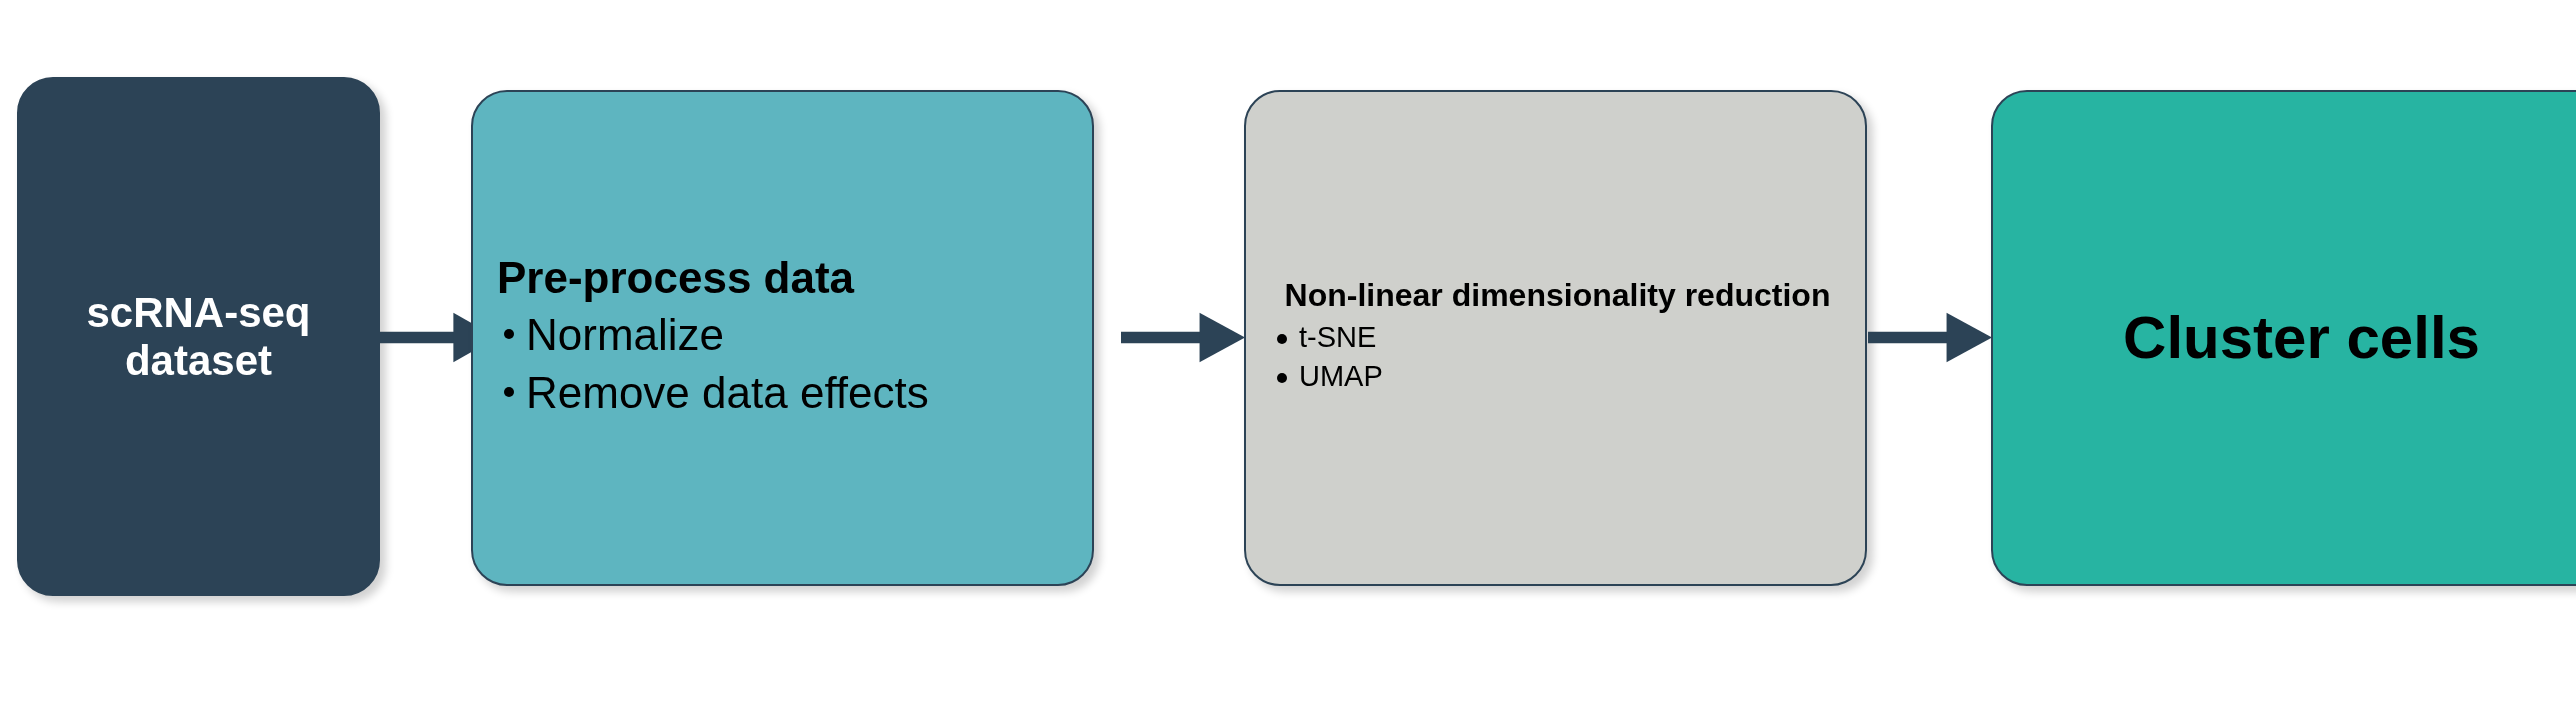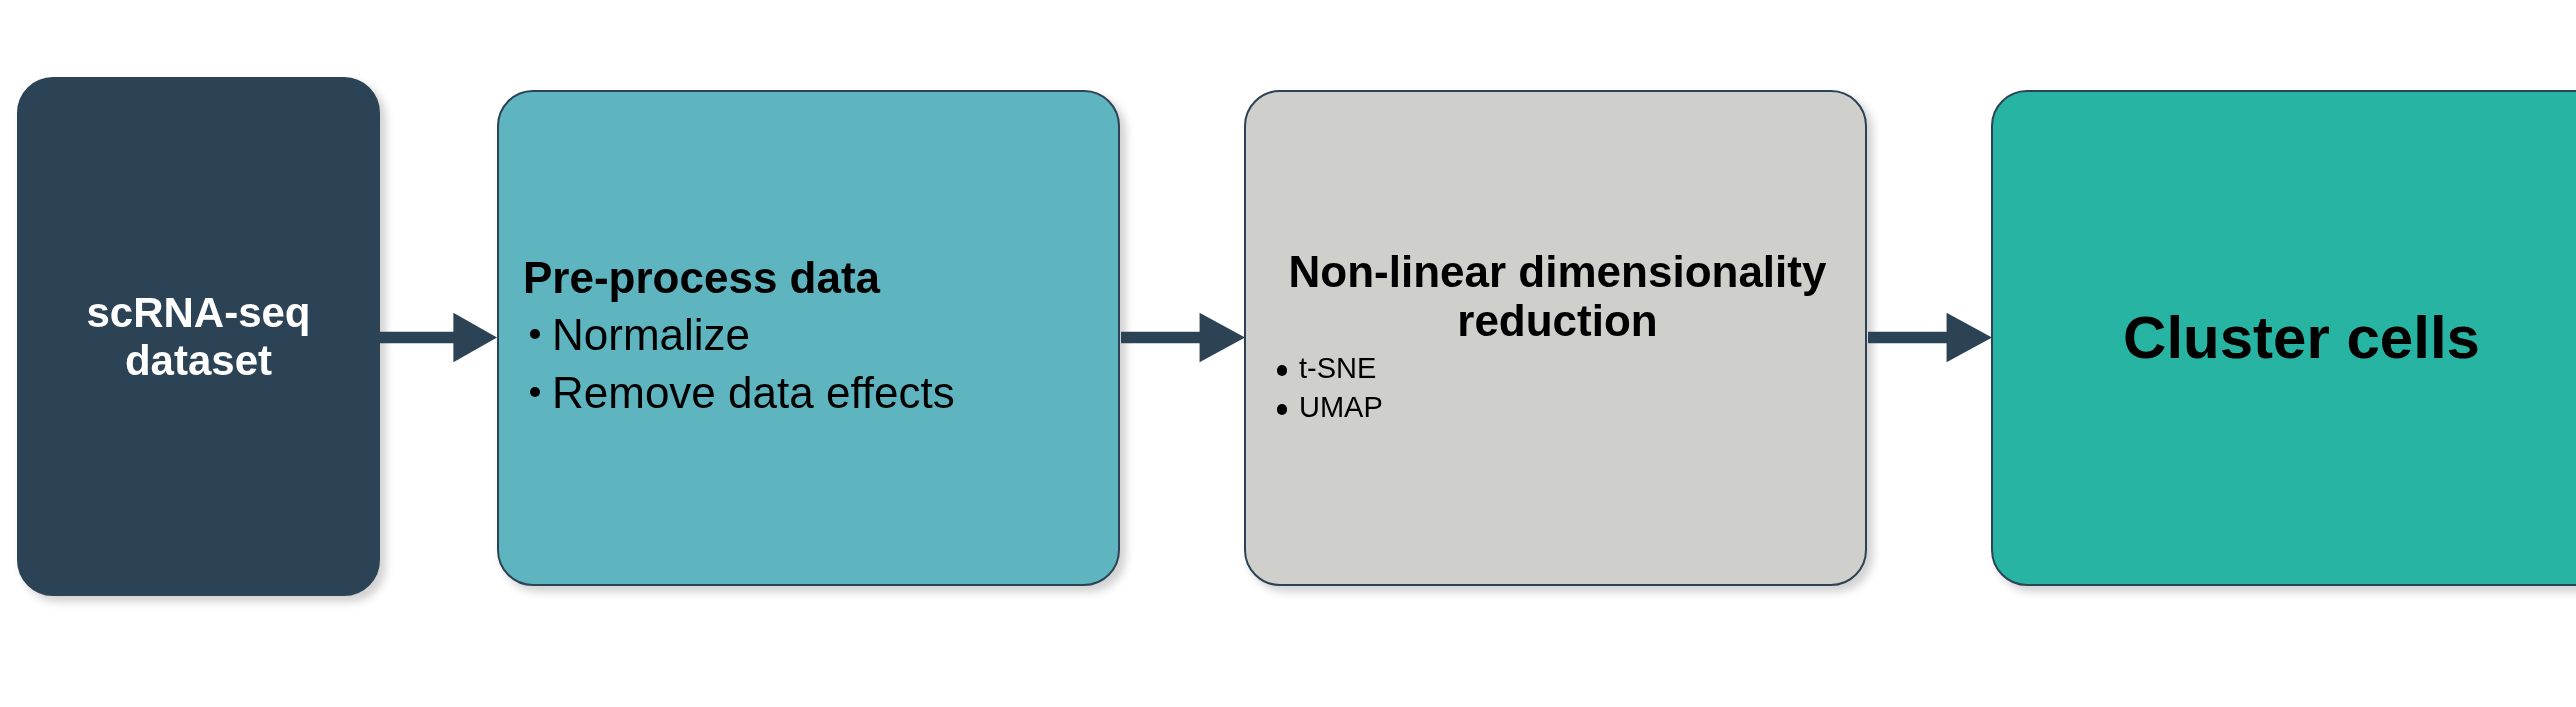--- a/index.html
+++ b/index.html
@@ -77,26 +77,26 @@
     width: 10.3px;
     height: 10.3px;
     border-radius: 50%;
     background: #000000;
   }
 
   
   #node-0 { left: 17px;   top: 77px; width: 363px;  height: 519px; background: #2C4356; color: #ffffff; border-color: #2C4356; }
   #node-0 .node-title { font-size: 42px; }
 
-  #node-1 { left: 497px;  top: 90px; width: 623px; height: 496px;  background: #5EB5C0; color: #000000; }
+  #node-1 { left: 471px;  top: 90px; width: 623px; height: 496px;  background: #5EB5C0; color: #000000; }
   #node-1 .node-title { font-size: 44px; }
   #node-1 ul.node-bullets li { font-size: 44px; }
 
   #node-2 { left: 1244px; top: 90px; width: 623px; height: 496px;  background: #CFD0CC; color: #000000; }
-  #node-2 .node-title { font-size: 44px; text-align: center; padding-left: 4px; padding-right: 0; }
+  #node-2 .node-title { font-size: 32px; text-align: center; padding-left: 4px; padding-right: 0; }
   #node-2 ul.node-bullets li { font-size: 29px; }
 
   #node-3 { left: 1991px; top: 90px; width: 621px; height: 496px;  background: #27B4A2; color: #000000; }
   #node-3 .node-title { font-size: 60px; }
 
   
   .connector {
     position: absolute;
     height: 103px;
     top: 286px;

